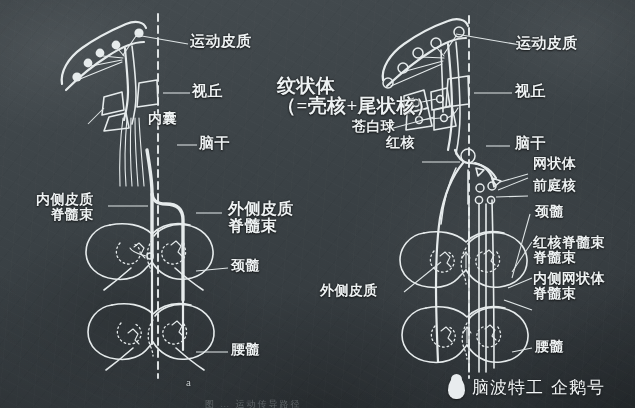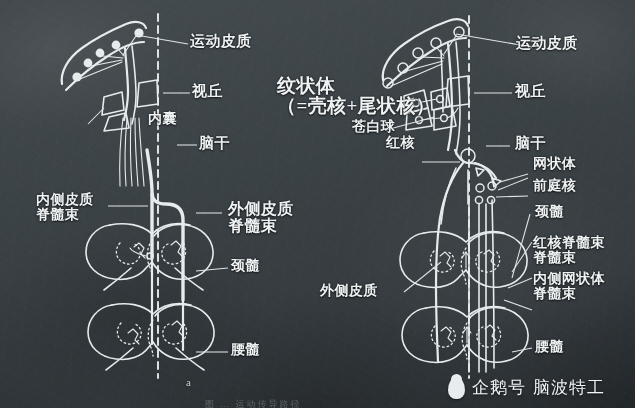--- a/index.html
+++ b/index.html
@@ -284,21 +284,21 @@
 
   <div class="lbl" style="left:190px;top:34px;font-size:15px;">运动皮质</div>
 
   <div class="lbl" style="left:192px;top:84px;font-size:15px;">视丘</div>
 
   <div class="lbl" style="left:148px;top:112px;font-size:14px;">内囊</div>
 
   <div class="lbl" style="left:199px;top:136px;font-size:15px;">脑干</div>
 
 
-  <div class="lbl" style="left:36px;top:193px;font-size:14px;">内侧皮质
+  <div class="lbl" style="left:36px;top:193px;font-size:14px;text-align:right;">内侧皮质
 脊髓束</div>
 
   <div class="lbl" style="left:228px;top:201px;font-size:16px;">外侧皮质
 脊髓束</div>
 
   <div class="lbl" style="left:231px;top:259px;font-size:14px;">颈髓</div>
 
   <div class="lbl" style="left:231px;top:343px;font-size:14px;">腰髓</div>
 
   <div class="panelid" style="left:186px;top:376px;">a</div>
@@ -328,19 +328,19 @@
   <div class="lbl" style="left:533px;top:272px;font-size:14px;">内侧网状体
 脊髓束</div>
 
 
   <div class="lbl" style="left:320px;top:284px;font-size:14px;">外侧皮质</div>
 
   <div class="lbl" style="left:535px;top:340px;font-size:14px;">腰髓</div>
 
   <div class="wm" style="left:448px;top:376px;">
     <span class="pg"></span>
+    <span class="txt">脑波特工</span>
     <span class="txt">企鹅号</span>
-    <span class="txt">脑波特工</span>
   </div>
 
   <div class="footcap" style="left:205px;top:398px;">图 …  运动传导路径</div>
 
 </div>
 
 </body></html>

